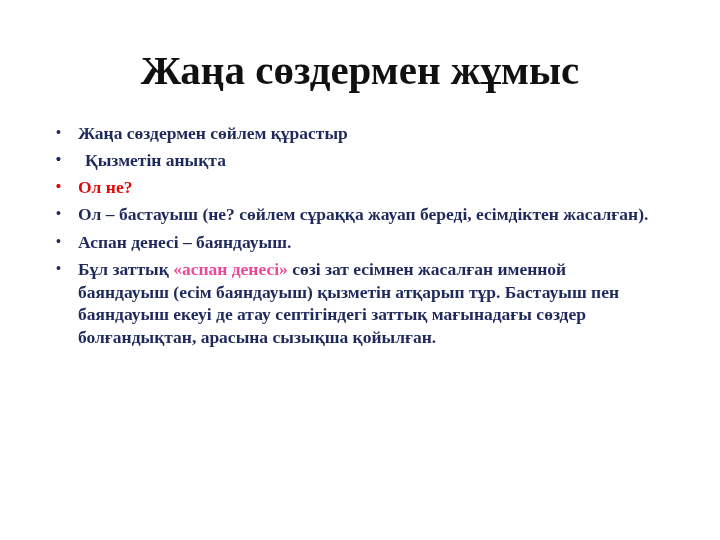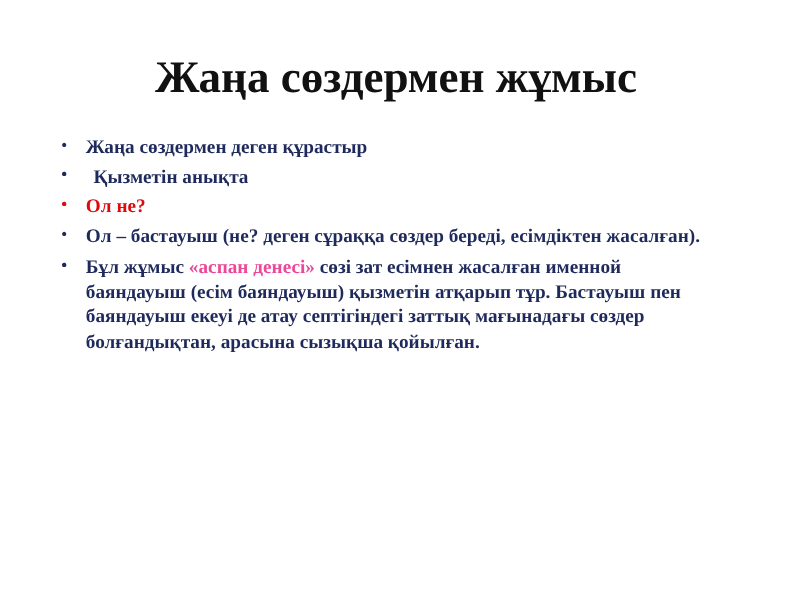--- a/index.html
+++ b/index.html
@@ -76,41 +76,42 @@
   </style>
 </head>
 <body>
 
 <div class="slide">
   <h1 class="title">Жаңа сөздермен жұмыс</h1>
 
   <ul class="bullets">
     <li class="bullet-item">
       <span class="bullet-dot">•</span>
-      <span class="bullet-text">Жаңа сөздермен деген құрастыр</span>
+      <span class="bullet-text">Жаңа сөздермен сөйлем құрастыр</span>
     </li>
     <li class="bullet-item">
       <span class="bullet-dot">•</span>
     </li>
     <li class="bullet-item indent">
       <span class="bullet-dot">•</span>
       <span class="bullet-text">Қызметін анықта</span>
     </li>
     <li class="bullet-item red">
       <span class="bullet-dot">•</span>
     </li>
     <li class="bullet-item red">
       <span class="bullet-dot">•</span>
       <span class="bullet-text">Ол не?</span>
     </li>
     <li class="bullet-item tall">
       <span class="bullet-dot">•</span>
-      <span class="bullet-text">Ол – бастауыш (не? деген сұраққа сөздер береді, есімдіктен жасалған).</span>
+      <span class="bullet-text">Ол – бастауыш (не? сөйлем сұраққа жауап береді, есімдіктен жасалған).</span>
     </li>
     <li class="bullet-item">
       <span class="bullet-dot">•</span>
+      <span class="bullet-text">Аспан денесі – баяндауыш.</span>
     </li>
     <li class="bullet-item">
       <span class="bullet-dot">•</span>
-      <span class="bullet-text"><span>Бұл жұмыс </span><span class="highlight">«аспан денесі»</span><span> сөзі зат есімнен жасалған именной баяндауыш (есім баяндауыш) қызметін атқарып тұр. Бастауыш пен баяндауыш екеуі де атау септігіндегі заттық мағынадағы сөздер болғандықтан, арасына сызықша қойылған.</span></span>
+      <span class="bullet-text"><span>Бұл заттық </span><span class="highlight">«аспан денесі»</span><span> сөзі зат есімнен жасалған именной баяндауыш (есім баяндауыш) қызметін атқарып тұр. Бастауыш пен баяндауыш екеуі де атау септігіндегі заттық мағынадағы сөздер болғандықтан, арасына сызықша қойылған.</span></span>
     </li>
   </ul>
 </div>
 
 </body></html>

